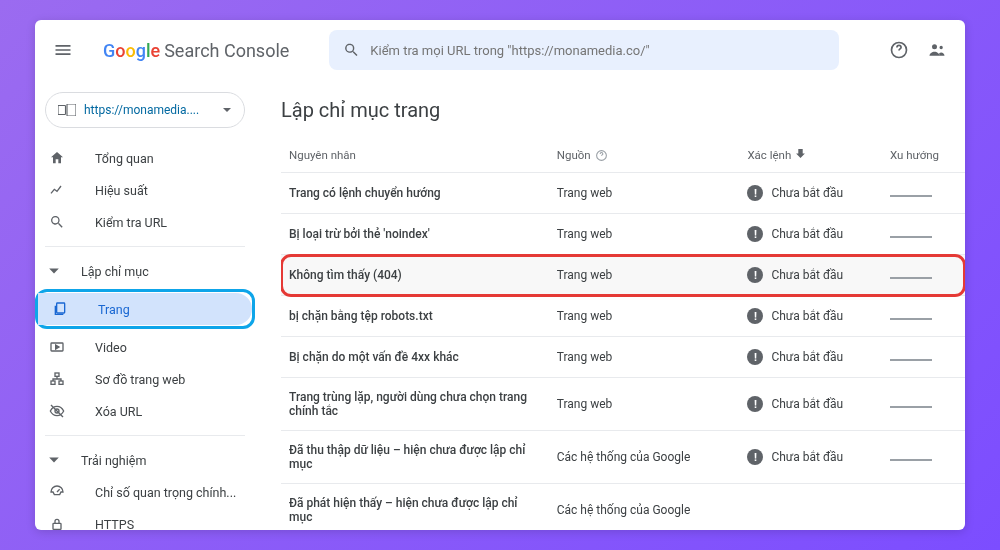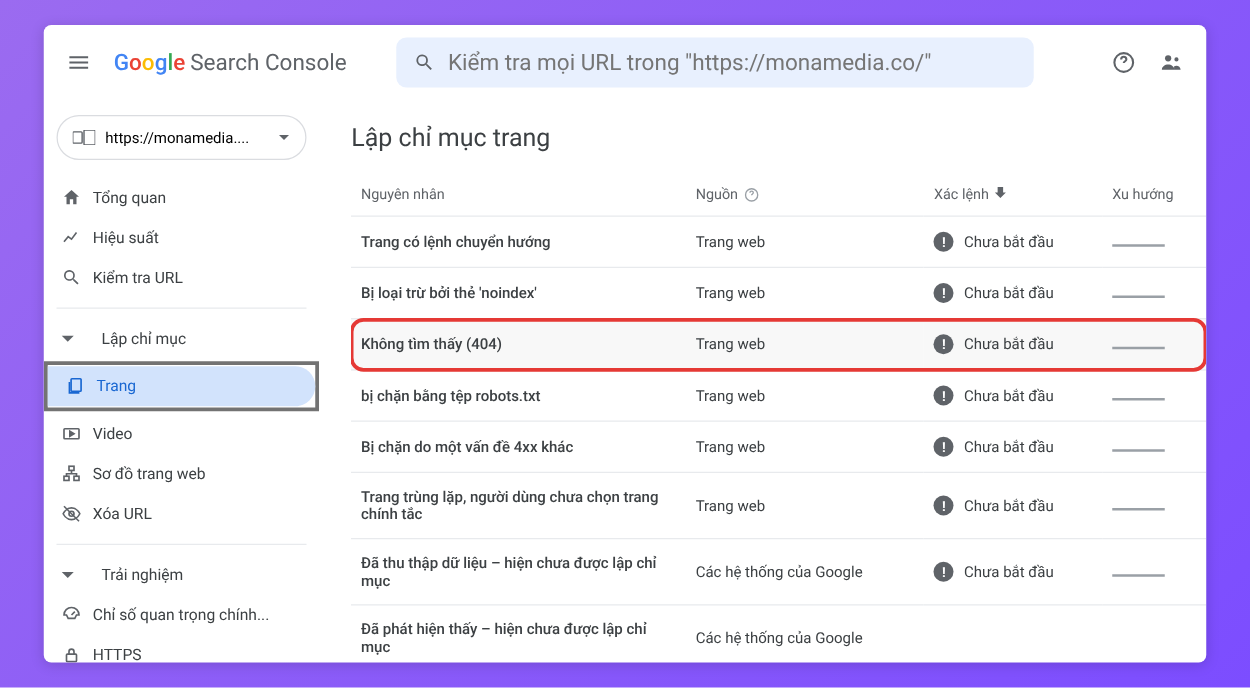--- a/index.html
+++ b/index.html
@@ -1,38 +1,38 @@
 <!DOCTYPE html>
 <html><head>
 <meta charset="utf-8">
 <style>
 * { margin:0; padding:0; box-sizing:border-box; font-family:'Google Sans',Roboto,Arial,sans-serif; }
 body { background:linear-gradient(135deg,#9b6bf0 0%,#7c4dff 100%); width:1000px; height:550px; padding:20px 35px; overflow:hidden; }
 .app { background:#fff; border-radius:6px; height:100%; display:flex; flex-direction:column; box-shadow:0 2px 10px rgba(0,0,0,0.15); overflow:hidden; }
 .topbar { display:flex; align-items:center; padding:10px 16px; gap:16px; }
 .menu-btn { width:24px; height:24px; display:flex; align-items:center; justify-content:center; cursor:pointer; color:#5f6368; }
-.logo { display:flex; align-items:flex-start; gap:4px; font-size:18px; color:#5f6368; }
+.logo { display:flex; align-items:flex-start; gap:4px; font-size:18px; color:#5f6368;margin-left:12px; }
 .logo-g { font-weight:500; }
 .logo-g .b{color:#4285f4}.logo-g .r{color:#ea4335}.logo-g .y{color:#fbbc04}.logo-g .g{color:#34a853}
 .searchbar { flex:1; max-width:510px; background:#e8f0fe; border-radius:8px; height:40px; display:flex; align-items:center; padding:0 14px; gap:10px; margin-left:24px; }
-.searchbar input { border:none; background:transparent; outline:none; font-size:18px; color:#be185d; width:100%; }
+.searchbar input { border:none; background:transparent; outline:none; font-size:13px; color:#be185d; width:100%; }
 .topbar-right { display:flex; gap:14px; margin-left:auto; color:#5f6368; }
 .icon-btn { width:24px; height:24px; display:flex; align-items:center; justify-content:center; cursor:pointer; }
 .body { flex:1; display:flex; overflow:hidden; }
 .sidebar { width:220px; padding:12px 10px 0 10px; overflow-y:auto; }
-.prop-selector { border:1px solid #dadce0; border-radius:20px; height:36px; display:flex; align-items:center; padding:0 12px; gap:8px; font-size:12px; color:#000000; cursor:pointer; margin-bottom:14px; }
+.prop-selector { border:1px solid #dadce0; border-radius:20px; height:36px; display:flex; align-items:center; padding:0 12px; gap:8px; font-size:12px; color:#0369a1; cursor:pointer; margin-bottom:14px; }
 .prop-selector .dom { flex:1; white-space:nowrap; overflow:hidden; text-overflow:ellipsis; }
-.nav-item { display:flex; align-items:center; gap:7px; height:32px; padding:0 10px 0 14px; border-radius:0 16px 16px 0; font-size:12.5px; color:#3c4043; cursor:pointer; margin-left:-10px; margin-right:-10px; }
+.nav-item { display:flex; align-items:center; gap:28px; height:32px; padding:0 10px 0 14px; border-radius:0 16px 16px 0; font-size:12.5px; color:#3c4043; cursor:pointer; margin-left:-10px; margin-right:-10px; }
 .nav-item.active { background:#d2e3fc; color:#1967d2; }
 .nav-item .nic { width:18px; color:#5f6368; display:flex; }
 .nav-item.active .nic { color:#1967d2; }
 .nav-section { display:flex; align-items:center; gap:20px; height:32px; font-size:12.5px; color:#3c4043; cursor:pointer; padding-left:2px; }
 .nav-section .chev { width:14px; }
 .divider { height:1px; background:#e8eaed; margin:8px 0; }
-.highlight-box { border:3px solid #737373; border-radius:0; padding:1px 0; margin:2px -10px 2px -10px; }
+.highlight-box { border:3px solid #0ea5e9; border-radius:12px; padding:1px 0; margin:2px -10px 2px -10px; }
 .highlight-box .nav-item { margin:0; }
 .main { flex:1; padding:18px 0 0 26px; overflow:hidden; display:flex; flex-direction:column; }
 .page-title { font-size:20px; color:#3c4043; font-weight:400; margin-bottom:16px; }
 .table-wrap { flex:1; overflow-y:auto; }
 table { width:100%; border-collapse:collapse; }
 th { text-align:left; font-size:11.5px; font-weight:400; color:#5f6368; padding:10px 8px; border-bottom:1px solid #e8eaed; }
 th.src,th.val,th.trend { text-align:left; }
 td { font-size:12px; color:#3c4043; padding:12px 8px; border-bottom:1px solid #e8eaed; vertical-align:middle; }
 td.reason { font-weight:500; max-width:210px; }
 td.validation { white-space:nowrap; }

